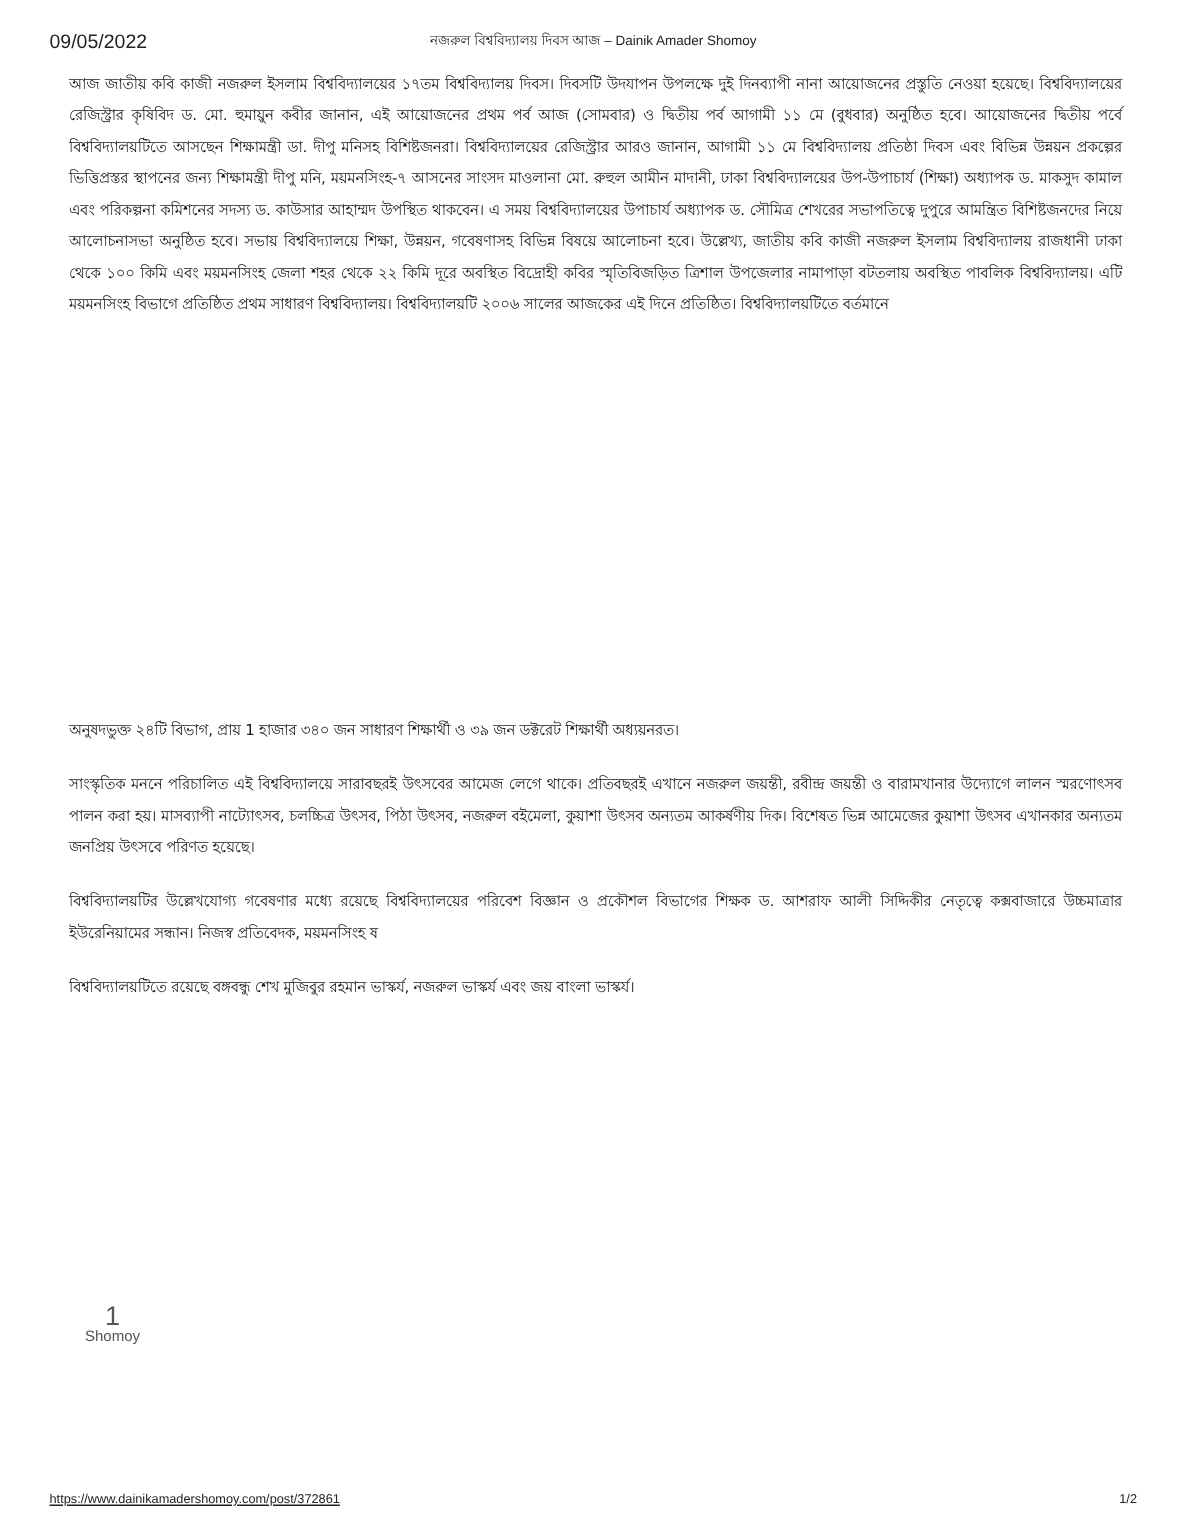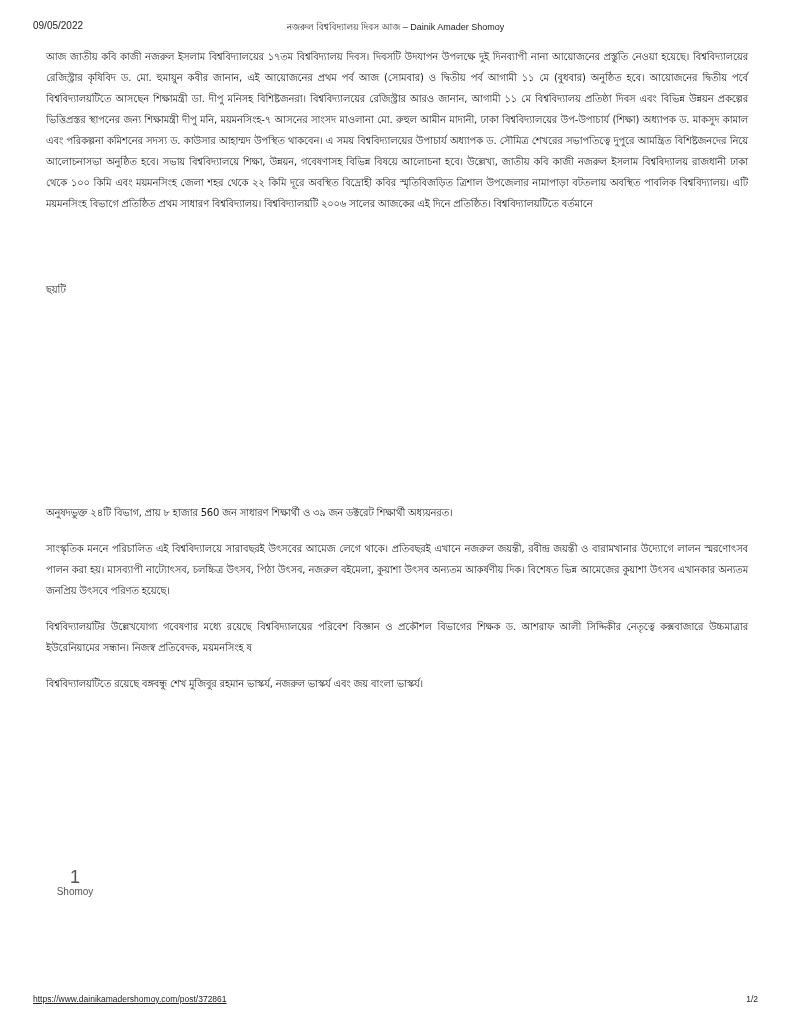--- a/index.html
+++ b/index.html
@@ -2,21 +2,21 @@
 <html><head>
 <meta charset="utf-8">
 <style>
   html, body { margin: 0; padding: 0; background: #ffffff; }
   body {
     width: 791px; height: 1024px; position: relative; overflow: hidden;
     font-family: "DejaVu Sans", sans-serif; color: #1a1a1a;
   }
   .header-date {
     position: absolute; left: 33px; top: 20px;
-    font-family: "Liberation Sans", sans-serif; font-size: 10px; color: #222;
+    font-family: "Liberation Sans", sans-serif; font-size: 13px; color: #222;
   }
   .header-title {
     position: absolute; left: 0; right: 0; top: 20px; text-align: center;
     font-family: "Liberation Sans", sans-serif; font-size: 9px; color: #222;
   }
   .article {
     position: absolute; left: 44px; top: 44px; width: 706px;
   }
   .para {
     margin: 2px; font-size: 10px; line-height: 21px; text-align: justify;
@@ -44,23 +44,22 @@
 </head>
 <body>
 
 <div class="header-date">09/05/2022</div>
 <div class="header-title">নজরুল বিশ্ববিদ্যালয় দিবস আজ – Dainik Amader Shomoy</div>
 
 <div class="article">
   <div class="p-lead">
     <p class="para">আজ জাতীয় কবি কাজী নজরুল ইসলাম বিশ্ববিদ্যালয়ের ১৭তম বিশ্ববিদ্যালয় দিবস। দিবসটি উদযাপন উপলক্ষে দুই দিনব্যাপী নানা আয়োজনের প্রস্তুতি নেওয়া হয়েছে। বিশ্ববিদ্যালয়ের রেজিস্ট্রার কৃষিবিদ ড. মো. হুমায়ুন কবীর জানান, এই আয়োজনের প্রথম পর্ব আজ (সোমবার) ও দ্বিতীয় পর্ব আগামী ১১ মে (বুধবার) অনুষ্ঠিত হবে। আয়োজনের দ্বিতীয় পর্বে বিশ্ববিদ্যালয়টিতে আসছেন শিক্ষামন্ত্রী ডা. দীপু মনিসহ বিশিষ্টজনরা। বিশ্ববিদ্যালয়ের রেজিস্ট্রার আরও জানান, আগামী ১১ মে বিশ্ববিদ্যালয় প্রতিষ্ঠা দিবস এবং বিভিন্ন উন্নয়ন প্রকল্পের ভিত্তিপ্রস্তর স্থাপনের জন্য শিক্ষামন্ত্রী দীপু মনি, ময়মনসিংহ-৭ আসনের সাংসদ মাওলানা মো. রুহুল আমীন মাদানী, ঢাকা বিশ্ববিদ্যালয়ের উপ-উপাচার্য (শিক্ষা) অধ্যাপক ড. মাকসুদ কামাল এবং পরিকল্পনা কমিশনের সদস্য ড. কাউসার আহাম্মদ উপস্থিত থাকবেন। এ সময় বিশ্ববিদ্যালয়ের উপাচার্য অধ্যাপক ড. সৌমিত্র শেখরের সভাপতিত্বে দুপুরে আমন্ত্রিত বিশিষ্টজনদের নিয়ে আলোচনাসভা অনুষ্ঠিত হবে। সভায় বিশ্ববিদ্যালয়ে শিক্ষা, উন্নয়ন, গবেষণাসহ বিভিন্ন বিষয়ে আলোচনা হবে। উল্লেখ্য, জাতীয় কবি কাজী নজরুল ইসলাম বিশ্ববিদ্যালয় রাজধানী ঢাকা থেকে ১০০ কিমি এবং ময়মনসিংহ জেলা শহর থেকে ২২ কিমি দূরে অবস্থিত বিদ্রোহী কবির স্মৃতিবিজড়িত ত্রিশাল উপজেলার নামাপাড়া বটতলায় অবস্থিত পাবলিক বিশ্ববিদ্যালয়। এটি ময়মনসিংহ বিভাগে প্রতিষ্ঠিত প্রথম সাধারণ বিশ্ববিদ্যালয়। বিশ্ববিদ্যালয়টি ২০০৬ সালের আজকের এই দিনে প্রতিষ্ঠিত। বিশ্ববিদ্যালয়টিতে বর্তমানে</p>
   </div>
-  <p class="para">ছয়টি</p>
   <div class="image-gap"></div>
-  <p class="para p-after-image">অনুষদভুক্ত ২৪টি বিভাগ, প্রায় ৮ হাজার 560 জন সাধারণ শিক্ষার্থী ও ৩৯ জন ডক্টরেট শিক্ষার্থী অধ্যয়নরত।</p>
+  <p class="para p-after-image">অনুষদভুক্ত ২৪টি বিভাগ, প্রায় 1 হাজার ৩৪০ জন সাধারণ শিক্ষার্থী ও ৩৯ জন ডক্টরেট শিক্ষার্থী অধ্যয়নরত।</p>
   <p class="para">সাংস্কৃতিক মননে পরিচালিত এই বিশ্ববিদ্যালয়ে সারাবছরই উৎসবের আমেজ লেগে থাকে। প্রতিবছরই এখানে নজরুল জয়ন্তী, রবীন্দ্র জয়ন্তী ও বারামখানার উদ্যোগে লালন স্মরণোৎসব পালন করা হয়। মাসব্যাপী নাট্যোৎসব, চলচ্চিত্র উৎসব, পিঠা উৎসব, নজরুল বইমেলা, কুয়াশা উৎসব অন্যতম আকর্ষণীয় দিক। বিশেষত ভিন্ন আমেজের কুয়াশা উৎসব এখানকার অন্যতম জনপ্রিয় উৎসবে পরিণত হয়েছে।</p>
   <p class="para">বিশ্ববিদ্যালয়টির উল্লেখযোগ্য গবেষণার মধ্যে রয়েছে বিশ্ববিদ্যালয়ের পরিবেশ বিজ্ঞান ও প্রকৌশল বিভাগের শিক্ষক ড. আশরাফ আলী সিদ্দিকীর নেতৃত্বে কক্সবাজারে উচ্চমাত্রার ইউরেনিয়ামের সন্ধান। নিজস্ব প্রতিবেদক, ময়মনসিংহ ষ</p>
   <p class="para">বিশ্ববিদ্যালয়টিতে রয়েছে বঙ্গবন্ধু শেখ মুজিবুর রহমান ভাস্কর্য, নজরুল ভাস্কর্য এবং জয় বাংলা ভাস্কর্য।</p>
 </div>
 
 <div class="share-box">
   <div class="share-count">1</div>
   <div class="share-label">Shomoy</div>
 </div>
 

